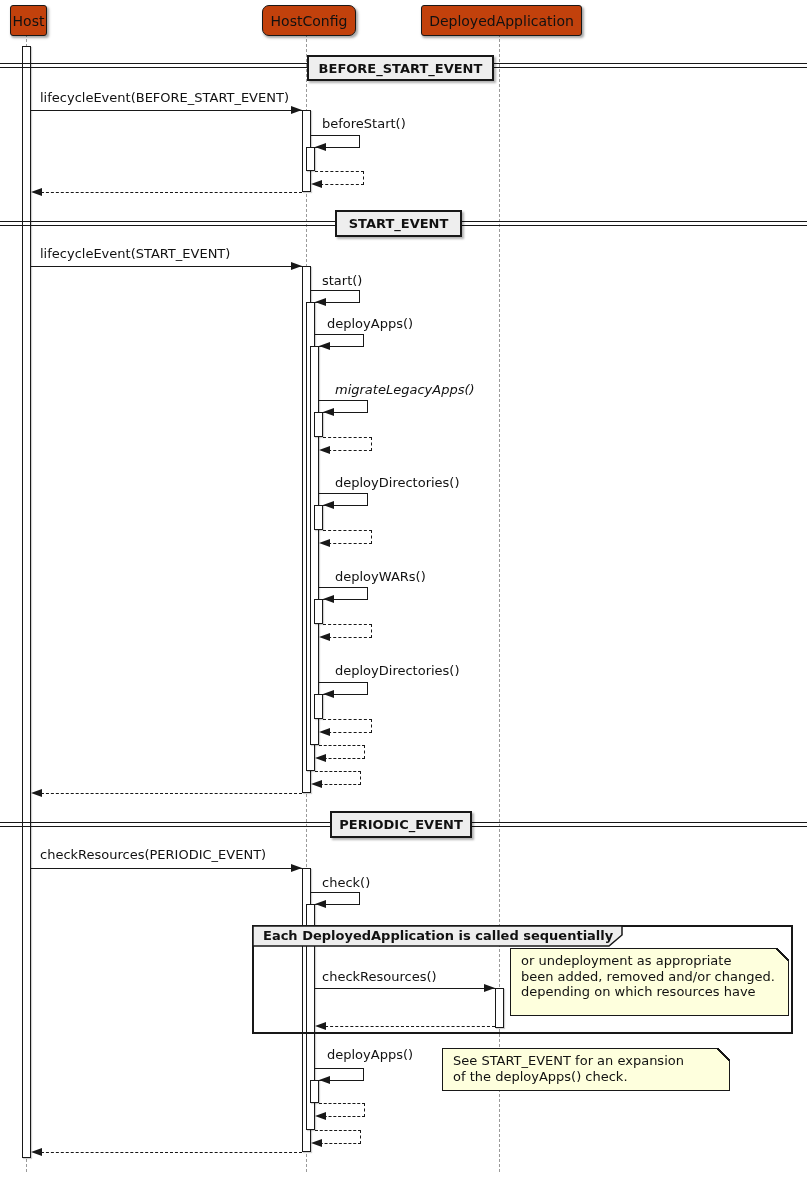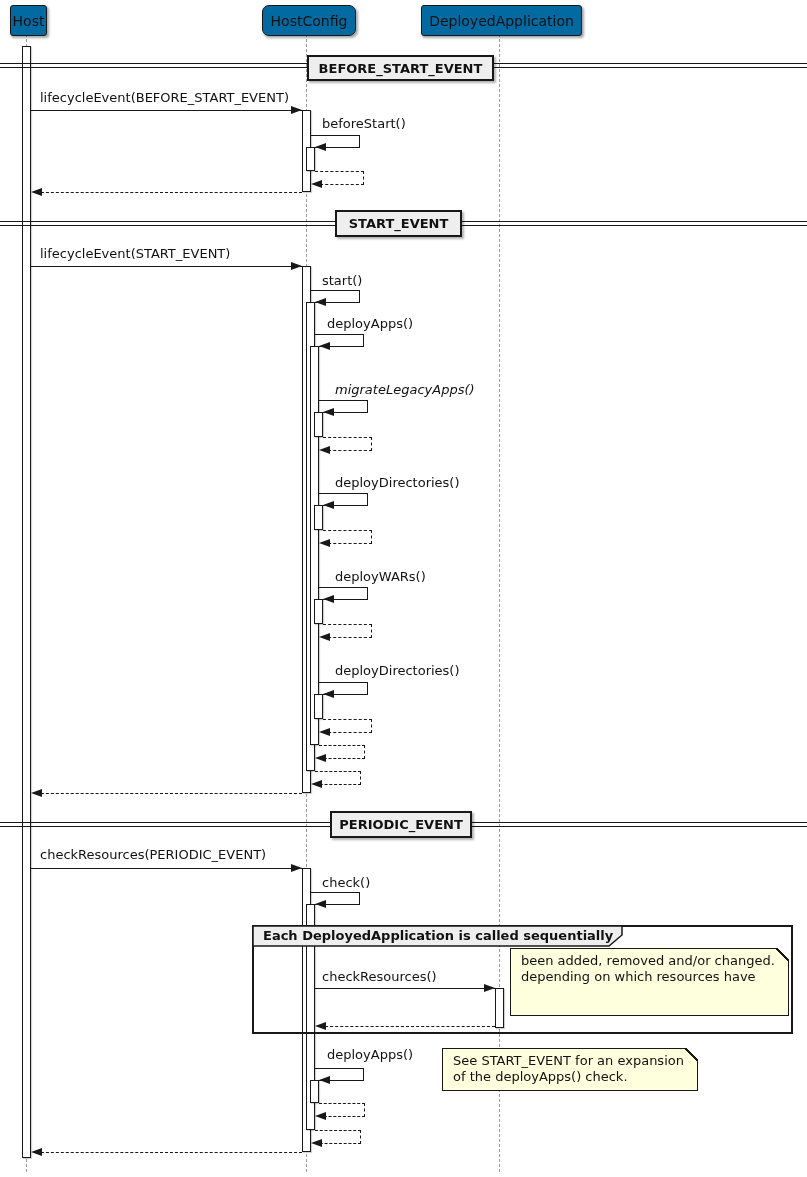--- a/index.html
+++ b/index.html
@@ -3,21 +3,21 @@
 <meta charset="utf-8">
 <style>
   html,body { margin:0; padding:0; background:#ffffff; }
   #canvas {
     position:relative; width:807px; height:1177px; background:#ffffff;
     font-family:"DejaVu Sans", sans-serif; color:#111111; overflow:hidden;
   }
   .abs { position:absolute; }
   .lifeline { width:0; border-left:1px dashed #9a9a9a; }
   .participant {
-    background:#0369a1; border:1px solid #181818; border-radius:3px;
+    background:#c2410c; border:1px solid #181818; border-radius:3px;
     box-shadow:1.5px 2px 2.5px rgba(0,0,0,0.35);
     display:flex; align-items:center; justify-content:center;
     font-size:14px; white-space:nowrap;
   }
   .bar { background:#ffffff; border:1px solid #181818; box-sizing:border-box;
          box-shadow:1px 1px 1px rgba(0,0,0,0.18); }
   .dl { box-sizing:border-box; height:5px;
         border-top:1px solid #181818; border-bottom:1px solid #181818; }
   .db { background:#EEEEEE; border:2px solid #181818; box-sizing:border-box;
         font-weight:bold; font-size:13px; display:flex; align-items:center;
@@ -143,29 +143,30 @@
 
   <div class="abs lbl" style="left:322px; top:970px;">checkResources()</div>
   <div class="abs line" style="left:315px; top:988px; width:180px;"></div>
   <div class="abs ah-r" style="left:484px; top:984px;"></div>
 
   <div class="abs dline" style="left:320px; top:1026px; width:175px;"></div>
   <div class="abs ah-l" style="left:315px; top:1022px;"></div>
 
   <div class="abs note" style="left:510px; top:948px; width:279px; height:68px;">
     <div class="fold"></div>
+    <div class="nline">or undeployment as appropriate</div>
     <div class="nline">been added, removed and/or changed.</div>
     <div class="nline">depending on which resources have</div>
   </div>
 
   <div class="abs lbl" style="left:327px; top:1048px;">deployApps()</div>
   <div class="abs self" style="left:315px; top:1068px; width:49px; height:13px;"></div>
   <div class="abs ah-l" style="left:319px; top:1076px;"></div>
 
-  <div class="abs note" style="left:442px; top:1048px; width:256px; height:43px;">
+  <div class="abs note" style="left:442px; top:1048px; width:288px; height:43px;">
     <div class="fold"></div>
     <div class="nline">See START_EVENT for an expansion</div>
     <div class="nline">of the deployApps() check.</div>
   </div>
 
   <div class="abs dself" style="left:319px; top:1103px; width:46px; height:14px;"></div>
   <div class="abs ah-l" style="left:315px; top:1112px;"></div>
   <div class="abs dself" style="left:315px; top:1130px; width:46px; height:14px;"></div>
   <div class="abs ah-l" style="left:311px; top:1139px;"></div>
 

